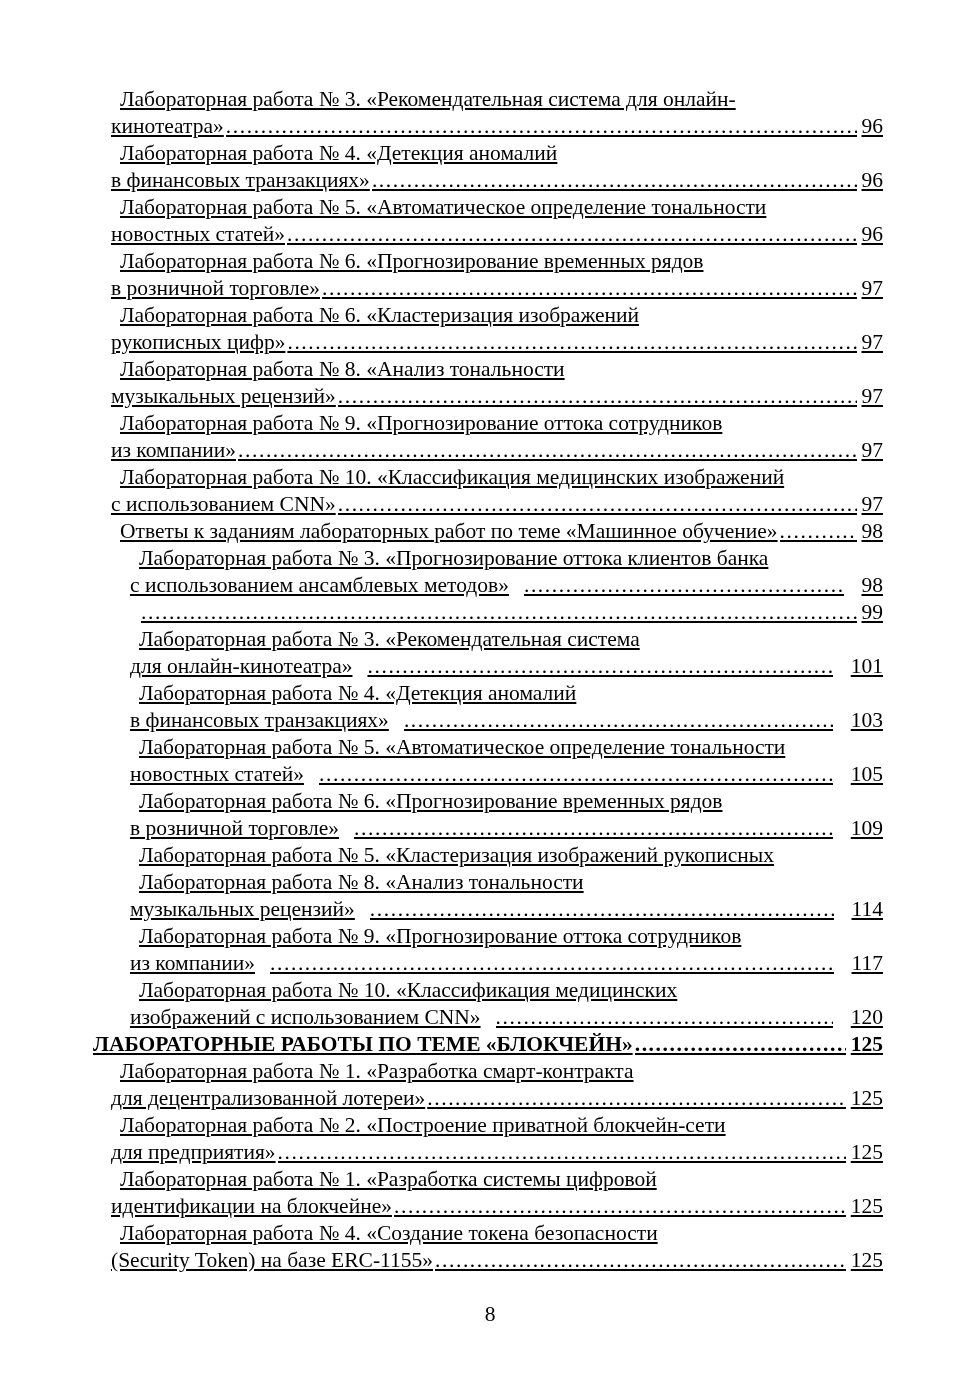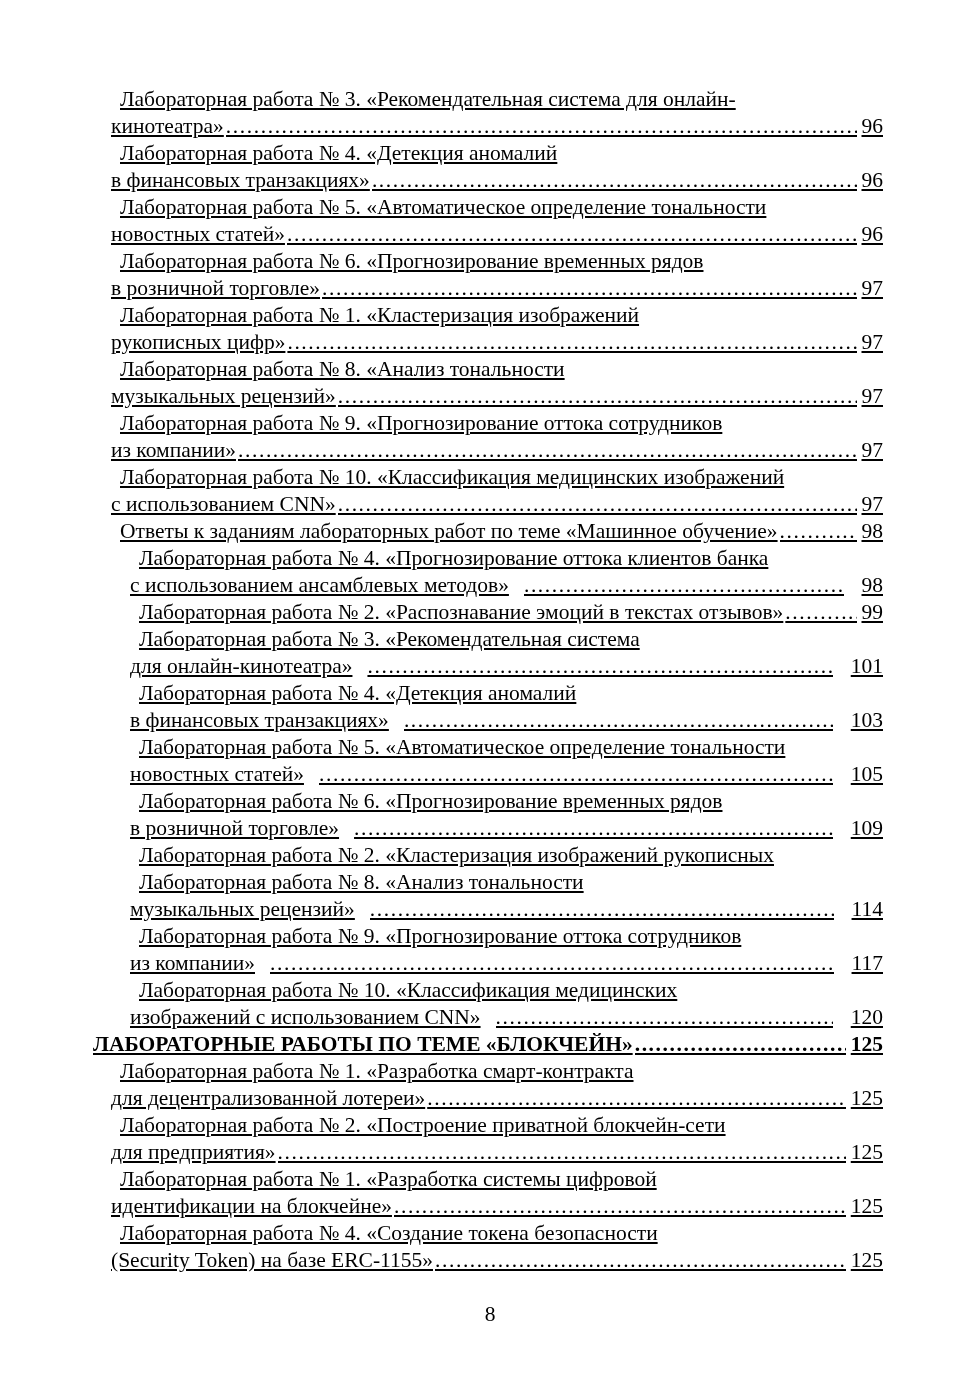--- a/index.html
+++ b/index.html
@@ -97,21 +97,21 @@
       </div>
       <div class="entry level-1">
         <div class="line first">Лабораторная работа № 6. «Прогнозирование временных рядов</div>
         <div class="line cont last">
           <span class="txt">в розничной торговле»</span>
           <span class="leader"></span>
           <span class="pg">97</span>
         </div>
       </div>
       <div class="entry level-1">
-        <div class="line first">Лабораторная работа № 1. «Кластеризация изображений</div>
+        <div class="line first">Лабораторная работа № 6. «Кластеризация изображений</div>
         <div class="line cont last">
           <span class="txt">рукописных цифр»</span>
           <span class="leader"></span>
           <span class="pg">97</span>
         </div>
       </div>
       <div class="entry level-1">
         <div class="line first">Лабораторная работа № 8. «Анализ тональности</div>
         <div class="line cont last">
           <span class="txt">музыкальных рецензий»</span>
@@ -136,30 +136,29 @@
         </div>
       </div>
       <div class="entry level-1">
         <div class="line first last">
           <span class="txt">Ответы к заданиям лабораторных работ по теме «Машинное обучение»</span>
           <span class="leader"></span>
           <span class="pg">98</span>
         </div>
       </div>
       <div class="entry level-2">
-        <div class="line first">Лабораторная работа № 4. «Прогнозирование оттока клиентов банка</div>
+        <div class="line first">Лабораторная работа № 3. «Прогнозирование оттока клиентов банка</div>
         <div class="line cont last">
           <span class="txt">с использованием ансамблевых методов»</span>
           <span class="leader"></span>
           <span class="pg">98</span>
         </div>
       </div>
       <div class="entry level-2">
         <div class="line first last">
-          <span class="txt">Лабораторная работа № 2. «Распознавание эмоций в текстах отзывов»</span>
           <span class="leader"></span>
           <span class="pg">99</span>
         </div>
       </div>
       <div class="entry level-2">
         <div class="line first">Лабораторная работа № 3. «Рекомендательная система</div>
         <div class="line cont last">
           <span class="txt">для онлайн-кинотеатра»</span>
           <span class="leader"></span>
           <span class="pg">101</span>
@@ -183,21 +182,21 @@
       </div>
       <div class="entry level-2">
         <div class="line first">Лабораторная работа № 6. «Прогнозирование временных рядов</div>
         <div class="line cont last">
           <span class="txt">в розничной торговле»</span>
           <span class="leader"></span>
           <span class="pg">109</span>
         </div>
       </div>
       <div class="entry level-2">
-        <div class="line first">Лабораторная работа № 2. «Кластеризация изображений рукописных</div>
+        <div class="line first">Лабораторная работа № 5. «Кластеризация изображений рукописных</div>
       </div>
       <div class="entry level-2">
         <div class="line first">Лабораторная работа № 8. «Анализ тональности</div>
         <div class="line cont last">
           <span class="txt">музыкальных рецензий»</span>
           <span class="leader"></span>
           <span class="pg">114</span>
         </div>
       </div>
       <div class="entry level-2">

